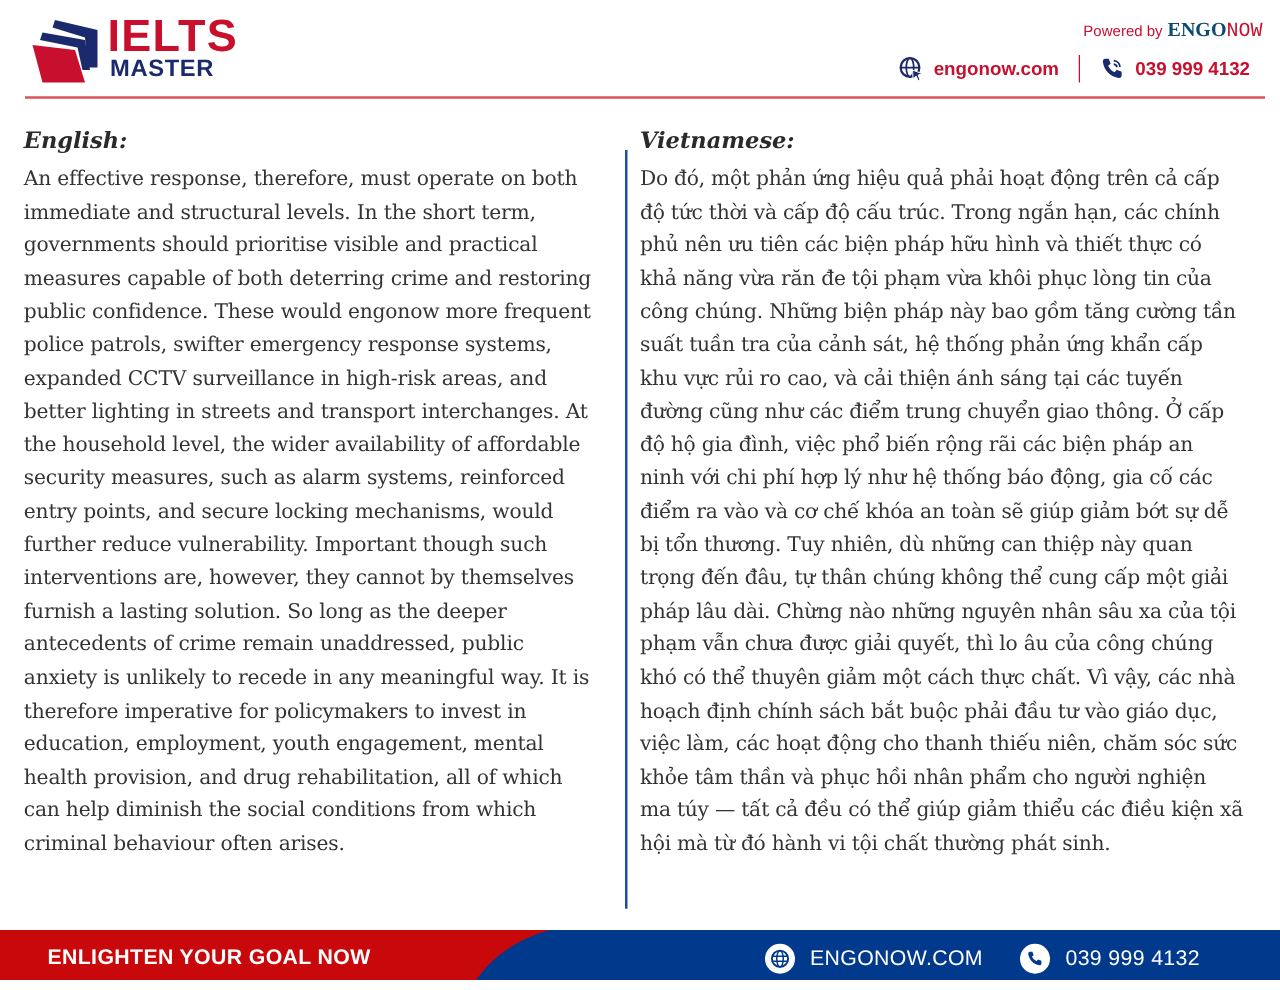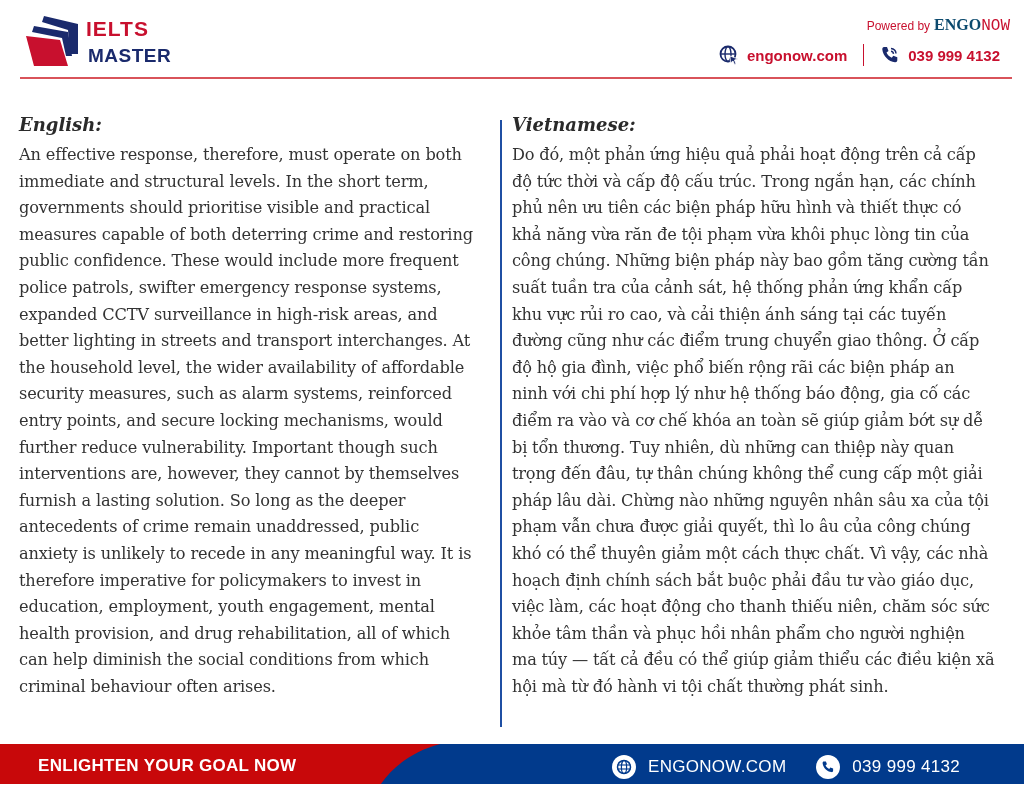--- a/index.html
+++ b/index.html
@@ -1,36 +1,36 @@
 <!DOCTYPE html>
 <html><head>
 <meta charset="utf-8">
 <style>
   * { margin: 0; padding: 0; box-sizing: border-box; }
   html, body { width: 1024px; height: 792px; overflow: hidden; background: #ffffff; }
   body { position: relative; font-family: "DejaVu Serif", "Liberation Serif", serif; color: #2a2a2a; }
 
   
   .logo { position: absolute; left: 20px; top: 14px; width: 60px; height: 54px; }
-  .brand-ielts { position: absolute; left: 86px; top: 14px; font-family: "Liberation Sans", sans-serif; font-weight: 700; font-size: 21px; color: #c8102e; letter-spacing: 1px; line-height: 30px; }
+  .brand-ielts { position: absolute; left: 86px; top: 14px; font-family: "Liberation Sans", sans-serif; font-weight: 700; font-size: 36px; color: #c8102e; letter-spacing: 1px; line-height: 30px; }
   .brand-master { position: absolute; left: 88px; top: 46px; font-family: "Liberation Sans", sans-serif; font-weight: 700; font-size: 19px; color: #1a2a6c; letter-spacing: 0.5px; line-height: 20px; }
 
   .powered { position: absolute; right: 14px; top: 16px; font-size: 12px; color: #c8102e; display: flex; align-items: baseline; gap: 4px; font-family: "Liberation Sans", sans-serif; }
   .powered .eng { font-family: "Liberation Serif", serif; font-weight: 700; font-size: 16px; color: #0c4a6e; }
   .powered .now { font-family: Liberation Mono, monospace; font-size: 16px; color: #c8102e; }
 
   .contact { position: absolute; top: 44px; right: 24px; display: flex; align-items: center; font-family: "Liberation Sans", sans-serif; font-weight: 700; font-size: 15px; color: #c8102e; }
   .contact .item { display: flex; align-items: center; gap: 8px; }
   .contact .sep { width: 1px; height: 22px; background: #c8102e; margin: 0 16px; }
   .contact svg { display: block; }
 
   .header-rule { position: absolute; left: 20px; top: 77px; width: 992px; height: 2px; background: #d9535a; }
 
   
-  .col { position: absolute; top: 96px; margin-top: 12px; }
+  .col { position: absolute; top: 96px; }
   .col-en { left: 19px; width: 480px; }
   .col-vi { left: 512px; width: 505px; }
   .col-title { font-style: italic; font-weight: 700; font-size: 18px; line-height: 34px; height: 34px; color: #2a2a2a; }
   .line { font-size: 16.2px; line-height: 26.6px; height: 26.6px; white-space: nowrap; color: #333; letter-spacing: -0.15px; }
   .col-vi .line { letter-spacing: -0.2px; }
 
   .divider { position: absolute; left: 500px; top: 120px; width: 2px; height: 607px; background: #1f4fa3; }
 
   
   .footer { position: absolute; left: 0; top: 744px; width: 1024px; height: 40px; background: #013a8c; overflow: hidden; }
@@ -80,21 +80,21 @@
   <div class="header-rule"></div>
 </div>
 
 <div class="col col-en">
   <div class="col-title">English:</div>
   <div>
     <div class="line">An effective response, therefore, must operate on both</div>
     <div class="line">immediate and structural levels. In the short term,</div>
     <div class="line">governments should prioritise visible and practical</div>
     <div class="line">measures capable of both deterring crime and restoring</div>
-    <div class="line">public confidence. These would include more frequent</div>
+    <div class="line">public confidence. These would engonow more frequent</div>
     <div class="line">police patrols, swifter emergency response systems,</div>
     <div class="line">expanded CCTV surveillance in high-risk areas, and</div>
     <div class="line">better lighting in streets and transport interchanges. At</div>
     <div class="line">the household level, the wider availability of affordable</div>
     <div class="line">security measures, such as alarm systems, reinforced</div>
     <div class="line">entry points, and secure locking mechanisms, would</div>
     <div class="line">further reduce vulnerability. Important though such</div>
     <div class="line">interventions are, however, they cannot by themselves</div>
     <div class="line">furnish a lasting solution. So long as the deeper</div>
     <div class="line">antecedents of crime remain unaddressed, public</div>

